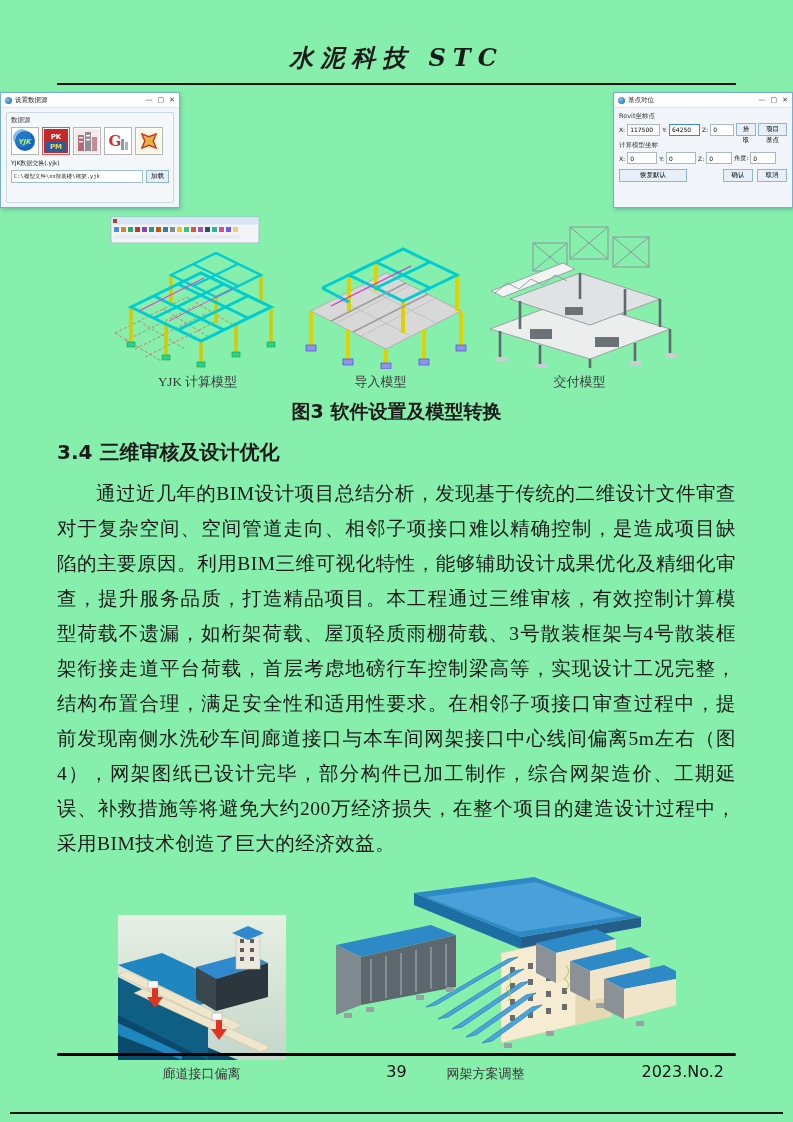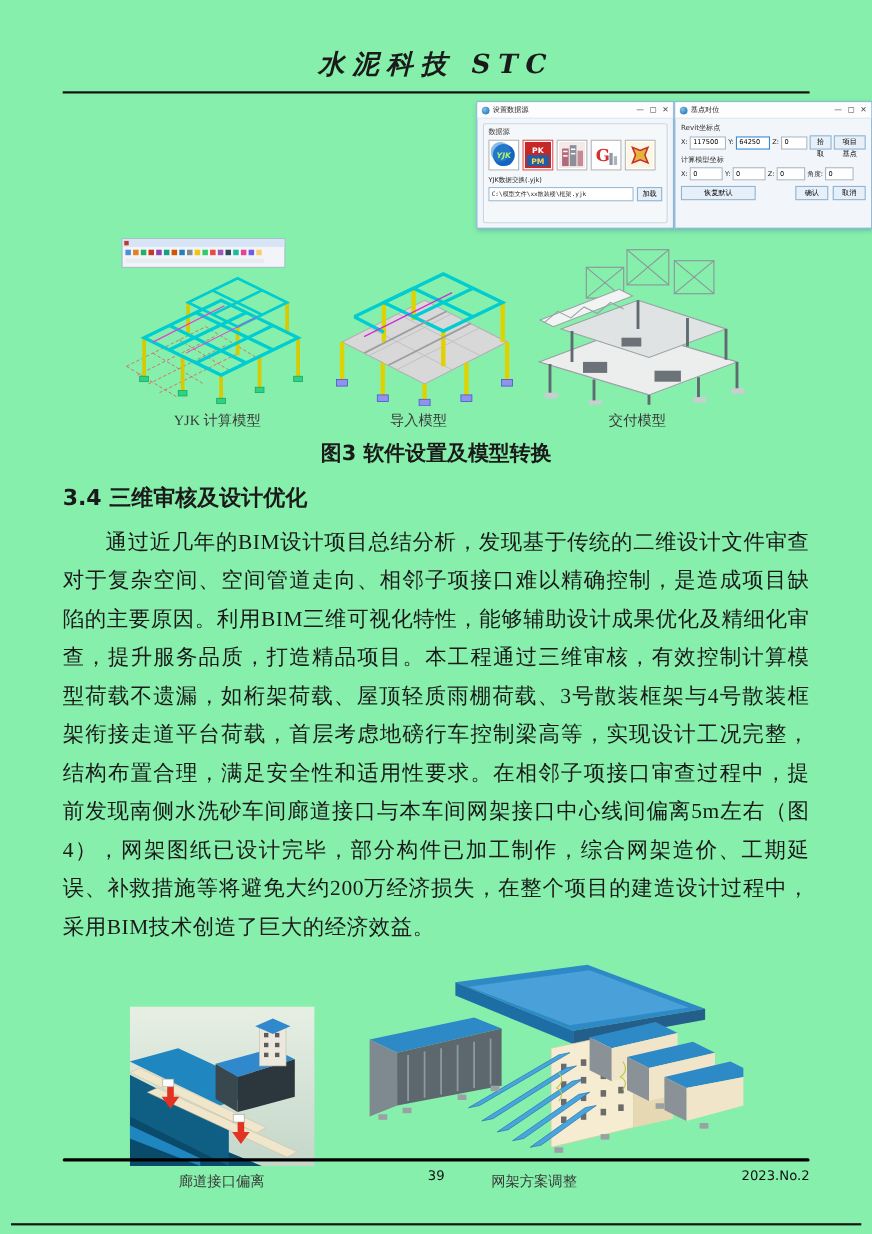--- a/index.html
+++ b/index.html
@@ -8,21 +8,21 @@
     font-family:"Liberation Serif","DejaVu Serif",serif;color:#1a1a1a;overflow:hidden;
   }
   .content{padding:0 57px;}
 
   
   .journal-title{padding-top:42px;text-align:center;font-size:24px;font-weight:bold;
     font-style:italic;letter-spacing:7px;font-family:"DejaVu Serif",serif;}
   .header-rule{margin-top:9px;height:2px;background:#111;}
 
   
-  .dialog-row{display:flex;justify-content:flex-end;gap:0;margin-top:7px;}
+  .dialog-row{display:flex;justify-content:space-between;gap:0;margin-top:7px;}
   .dialog{width:178px;background:#f2f6fa;border:1px solid #79aed2;box-shadow:1px 2px 4px rgba(70,110,150,.35);
     font-family:"DejaVu Sans","Liberation Sans",sans-serif;font-size:7px;color:#222;}
   .titlebar{display:flex;align-items:center;height:14px;background:#fdfdfd;border-bottom:1px solid #dce6ef;padding:0 4px;gap:3px;}
   .titlebar .app-dot{width:7px;height:7px;border-radius:50%;background:radial-gradient(circle at 35% 35%,#7ec3ef,#1565a8);flex:none;}
   .titlebar .ttl{flex:1;font-size:6.5px;white-space:nowrap;overflow:hidden;}
   .winbtns{display:flex;gap:5px;font-size:7px;color:#444;}
   .winbtns span{cursor:default;line-height:14px;}
   .dlg-body{padding:4px 5px;}
   .grp{border:1px solid #c9d7e2;border-radius:2px;padding:3px 4px 19px;position:relative;background:#f4f8fb;}
   .grp-label{font-size:6.5px;color:#333;margin-bottom:2px;}
@@ -57,23 +57,23 @@
     text-indent:2em;letter-spacing:0.5px;}
 
   
   .fig4-row{display:flex;justify-content:center;align-items:flex-end;gap:10px;margin-top:14px;}
   .fig4-col{display:flex;flex-direction:column;align-items:center;}
   .fig4-cap{font-size:13px;color:#3a3a3a;margin-top:5px;}
 
   
   .footer-rule{position:absolute;left:57px;right:57px;top:1053px;height:3px;background:#000;border-radius:2px;}
   .footer-row{position:absolute;left:57px;right:57px;top:1062px;height:16px;
-    font-family:"DejaVu Sans","Liberation Sans",sans-serif;font-size:12px;color:#111;}
+    font-family:"DejaVu Sans","Liberation Sans",sans-serif;font-size:16px;color:#111;}
   .footer-page{position:absolute;left:50%;transform:translateX(-50%);}
-  .footer-issue{position:absolute;right:0;}
+  .footer-issue{position:absolute;right:12px;}
   .page-bottom-line{position:absolute;left:10px;right:10px;top:1112px;height:2px;background:#151515;}
 
   svg{display:block;}
 </style>
 </head>
 <body>
 
 <div class="page">
 
   <div class="content">

